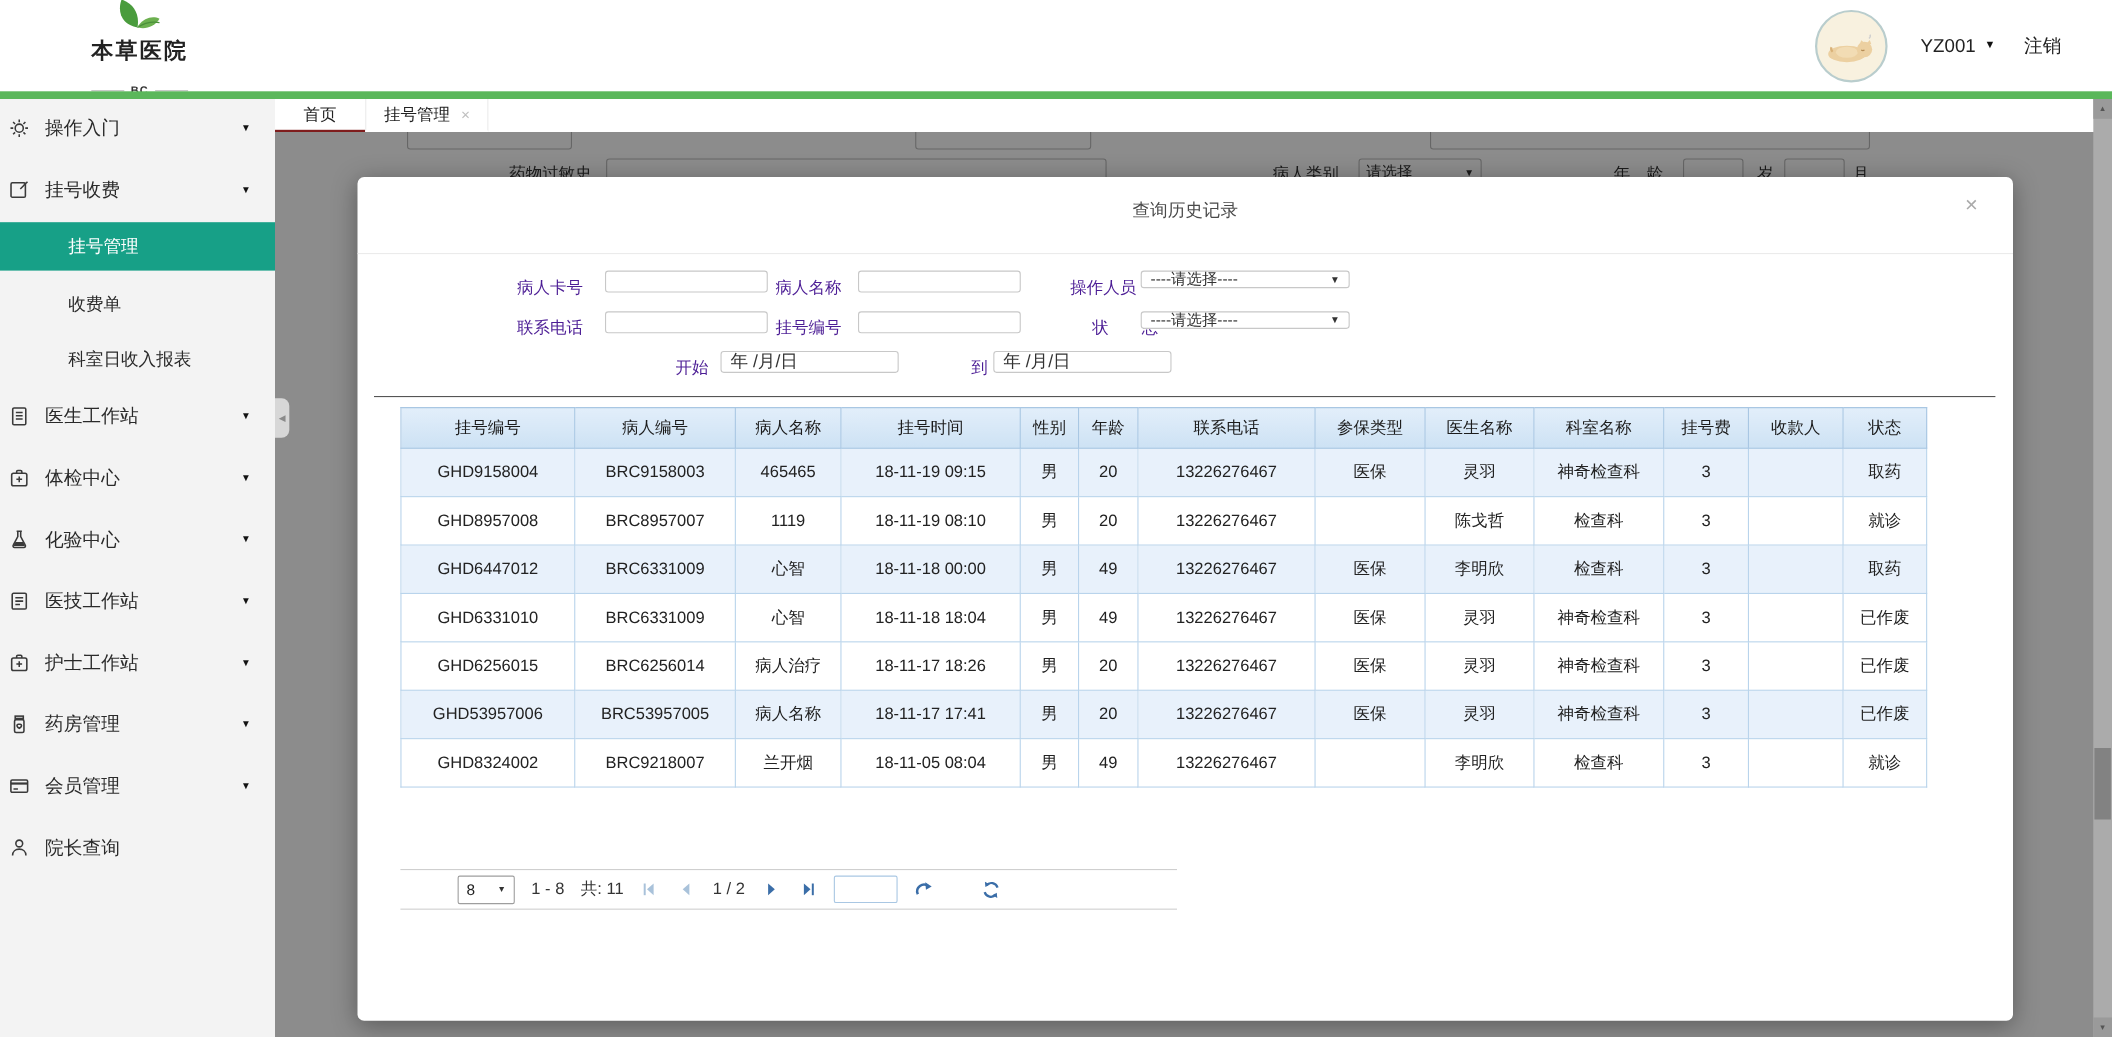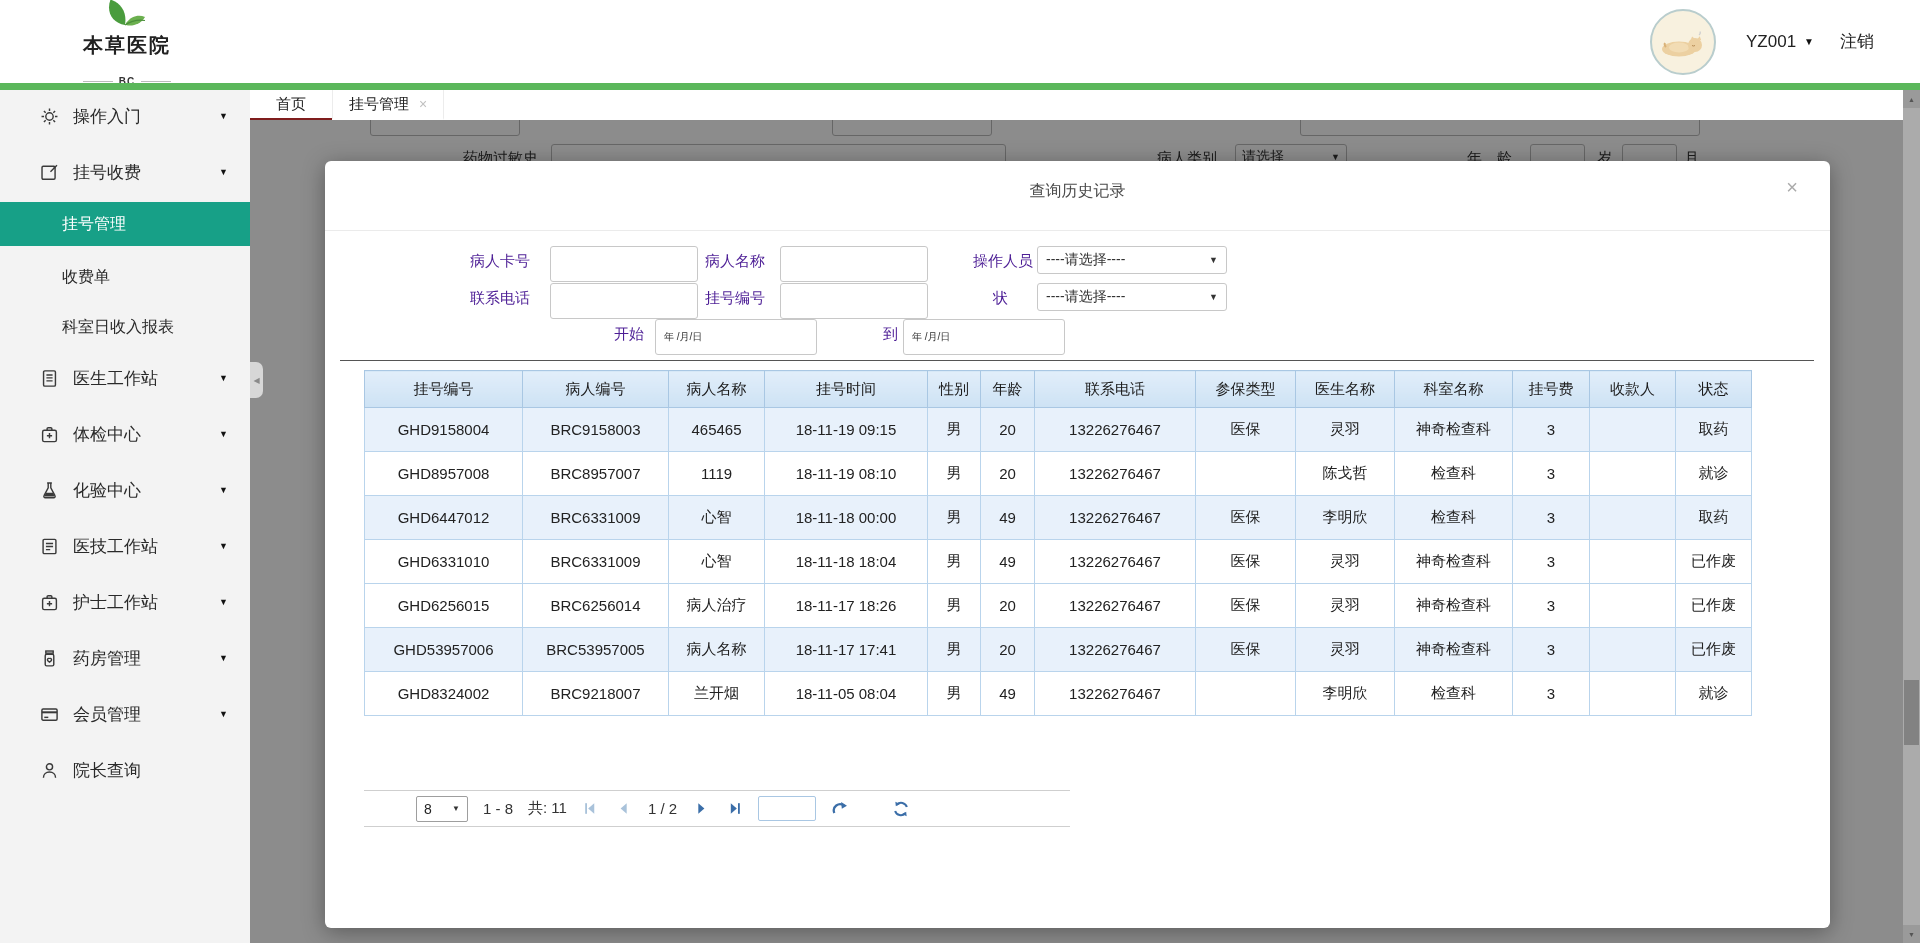--- a/index.html
+++ b/index.html
@@ -19,21 +19,21 @@
   .avatar { width:66px; height:66px; border-radius:50%; border:2px solid #b9cdcd;
     background:#f8f1df; overflow:hidden; display:flex; align-items:center; justify-content:center; }
   .user { display:flex; align-items:center; gap:8px; margin:0 26px 0 30px; font-size:17px; color:#222; cursor:pointer; }
   .user .caret { font-size:10px; color:#111; }
   .logout { font-size:17px; color:#222; margin-right:46px; cursor:pointer; }
 
   #greenbar { position:absolute; left:0; top:83px; width:1920px; height:7px; background:var(--accent,#5bb75b); z-index:21; }
 
   
   #sidebar { position:absolute; left:0; top:90px; width:250px; height:853px; background:#f3f3f3; z-index:30; }
-  .side-item { height:52px; margin-bottom:4px; display:flex; align-items:center; padding:0 22px 0 40px; cursor:pointer; }
+  .side-item { height:52px; margin-bottom:4px; display:flex; align-items:center; padding:0 22px 0 8px; cursor:pointer; }
   .side-icon { width:19px; height:19px; display:inline-flex; align-items:center; justify-content:center; }
   .side-icon svg { display:block; }
   .side-label { font-size:17px; color:#2a2a2a; margin-left:14px; }
   .side-arrow { margin-left:auto; font-size:9px; color:#111; }
   .side-sub { height:50px; display:flex; align-items:center; padding-left:62px; font-size:16px; color:#2a2a2a; cursor:pointer; }
   .side-sub.active { height:44px; margin:2px 0 6px; background:var(--sidebar-active,#17a087); color:#fff; }
 
   
   #collapse-handle { position:absolute; left:250px; top:362px; width:13px; height:36px;
     background:#d7d7d7; border-radius:0 7px 7px 0; z-index:65; display:flex; align-items:center; justify-content:center;
@@ -64,23 +64,23 @@
   .sb-thumb { position:absolute; left:1px; top:590px; width:15px; height:65px; background:#828282; cursor:grab; }
 
   
   #modal { position:absolute; left:325px; top:161px; width:1505px; height:767px; background:#fff;
     border-radius:6px; box-shadow:0 4px 22px rgba(0,0,0,.35); z-index:60; }
   .m-title { text-align:center; padding-top:20px; font-size:16px; color:#4a4a4a; }
   .m-close { position:absolute; right:32px; top:16px; font-size:20px; color:#aaa; cursor:pointer; line-height:1; }
   .m-divider { position:absolute; left:0; top:69px; width:100%; height:1px; background:#ebebeb; }
 
   .f-label { position:absolute; font-size:15px; color:#4c1d95; }
-  .f-input { position:absolute; height:36px; border:1px solid #c8c8c8; border-radius:3px; padding:0 8px;
-    font-size:10px; color:#333; background:#fff; font-family:inherit; }
-  .f-select { position:absolute; height:28px; border:1px solid #c8c8c8; border-radius:3px; background:#fff;
+  .f-input { position:absolute; height:20px; border:1px solid #c8c8c8; border-radius:3px; padding:0 8px;
+    font-size:16px; color:#333; background:#fff; font-family:inherit; }
+  .f-select { position:absolute; height:16px; border:1px solid #c8c8c8; border-radius:3px; background:#fff;
     display:flex; align-items:center; justify-content:space-between; padding:0 8px; font-size:14px; color:#333; cursor:pointer; }
   .f-select .sel-arrow { font-size:9px; color:#333; }
 
   .m-buttons { position:absolute; left:1065px; top:90px; display:flex; gap:22px; }
   .m-btn { width:88px; height:37px; background:var(--button-blue,#5bc0de); border:none; border-radius:4px;
     color:#fff; font-size:16px; font-family:inherit; cursor:pointer; }
 
   .m-hr { position:absolute; left:15px; top:199px; width:1474px; height:1px; background:#555; }
 
   

